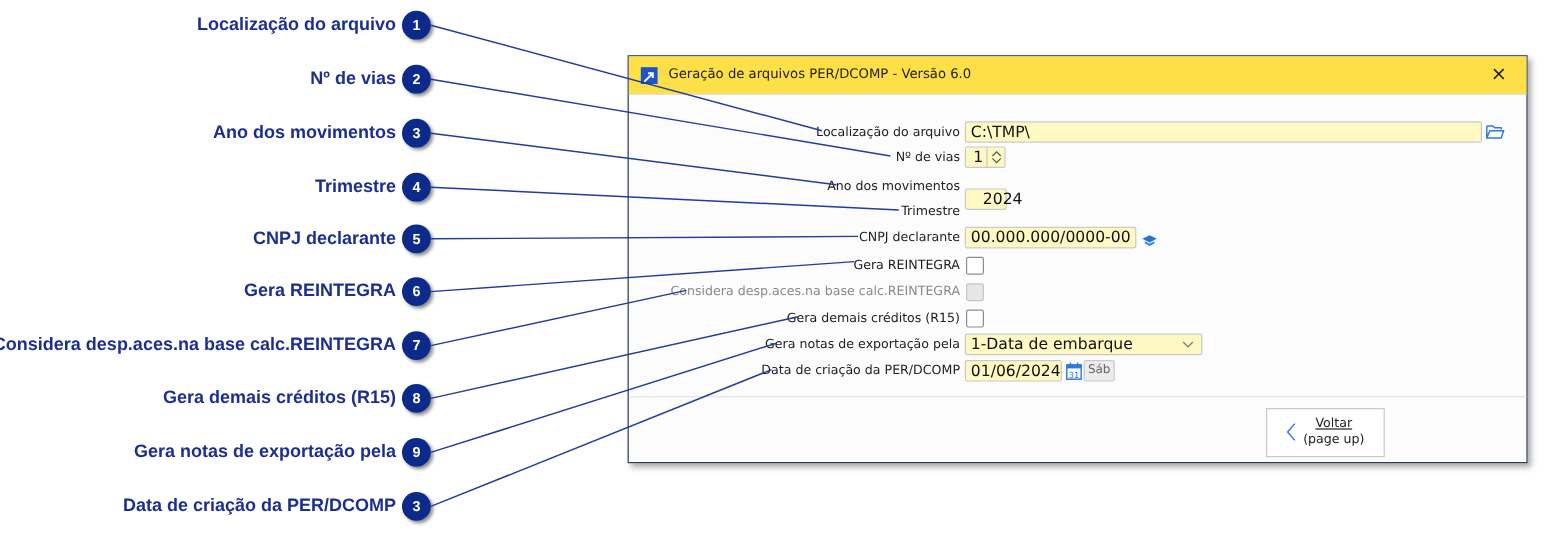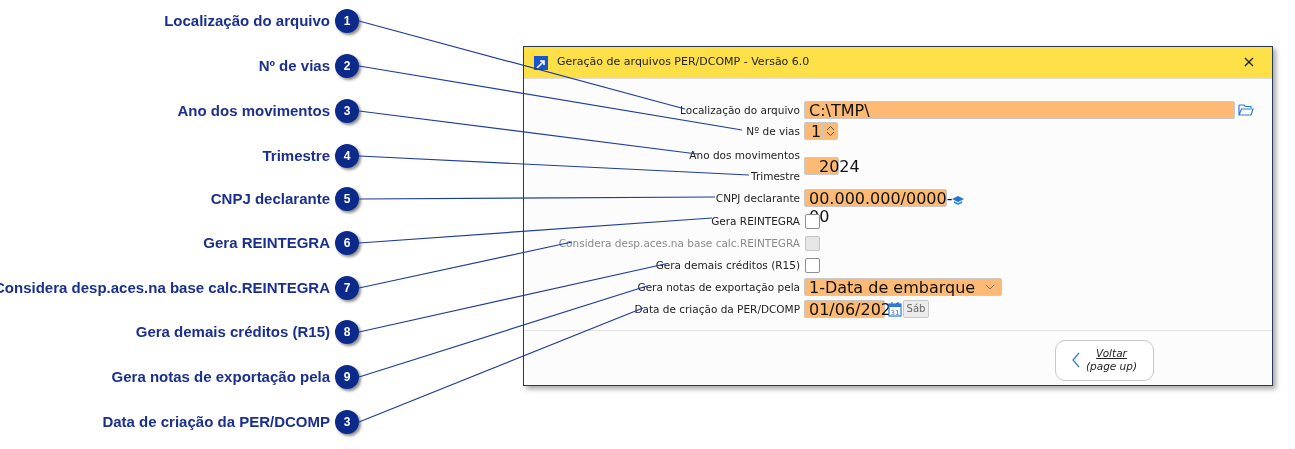--- a/index.html
+++ b/index.html
@@ -14,27 +14,27 @@
   .dialog { position:absolute; left:523px; top:46px; width:748px; height:338px; background:#fcfcfc;
          border:1px solid #2b3b55; box-shadow:3px 3px 5px rgba(0,0,0,0.35); z-index:1; }
   .titlebar { height:31px; background:#fde047; border-bottom:1px solid #dedede; position:relative; }
   .app-icon { position:absolute; left:10px; top:9px; width:14px; height:14px; background:#1a56c8; }
   .title { position:absolute; left:33px; top:8px; font-size:11px; color:#222; }
   .close { position:absolute; right:10px; top:4px; width:26px; height:22px; font-size:16px; color:#222;
          text-align:center; line-height:22px; }
   .row { position:absolute; height:20px; }
   .lbl { position:absolute; right:472px; font-size:10.5px; color:#222; white-space:nowrap; line-height:20px; text-align:right; }
   .lbl.disabled { color:#8a8a8a; }
-  .input { position:absolute; height:18px; border:1px solid #c9c9c9; border-radius:2px; background:#fdba74;
-         font-size:16px; color:#111; line-height:18px; padding-left:4px; box-sizing:border-box; }
+  .input { position:absolute; height:18px; border:1px solid #c9c9c9; border-radius:2px; background:#fef9c3;
+         font-size:13px; color:#111; line-height:18px; padding-left:4px; box-sizing:border-box; }
   .checkbox { position:absolute; width:13px; height:13px; border:1px solid #8d8d8d; border-radius:2px; background:#fff; }
   .checkbox.disabled { background:#e6e6e6; border-color:#c6c6c6; }
   .chev { position:absolute; right:6px; top:0; font-size:9px; color:#666; }
   .footer-sep { position:absolute; left:0; right:0; top:283px; border-top:1px solid #e4e4e4; }
-  .btn { position:absolute; height:41px; box-sizing:border-box; border-radius:10px; font-size:10.5px; text-align:center;font-style:italic; }
+  .btn { position:absolute; height:41px; box-sizing:border-box; border-radius:0; font-size:10.5px; text-align:center; }
   .btn .txt { position:absolute; left:0; right:0; top:6px; line-height:13px; }
   .btn .arrow { position:absolute; top:11px; font-size:16px; }
 </style>
 </head>
 <body>
 
 <div>
   <div class="callout-label" style="top:11px">Localização do arquivo</div>
   <div class="badge" style="left:335px;top:9px">1</div>
 </div>

